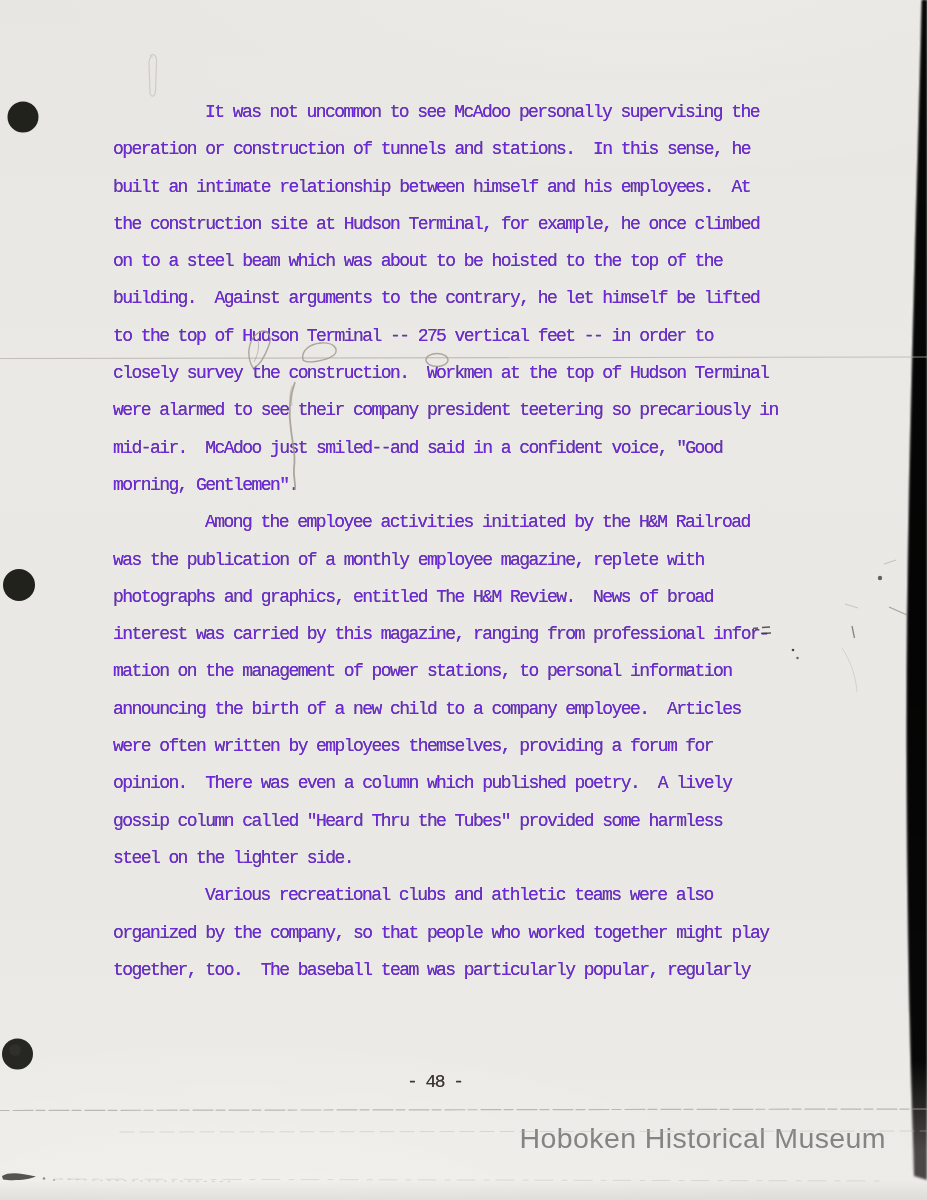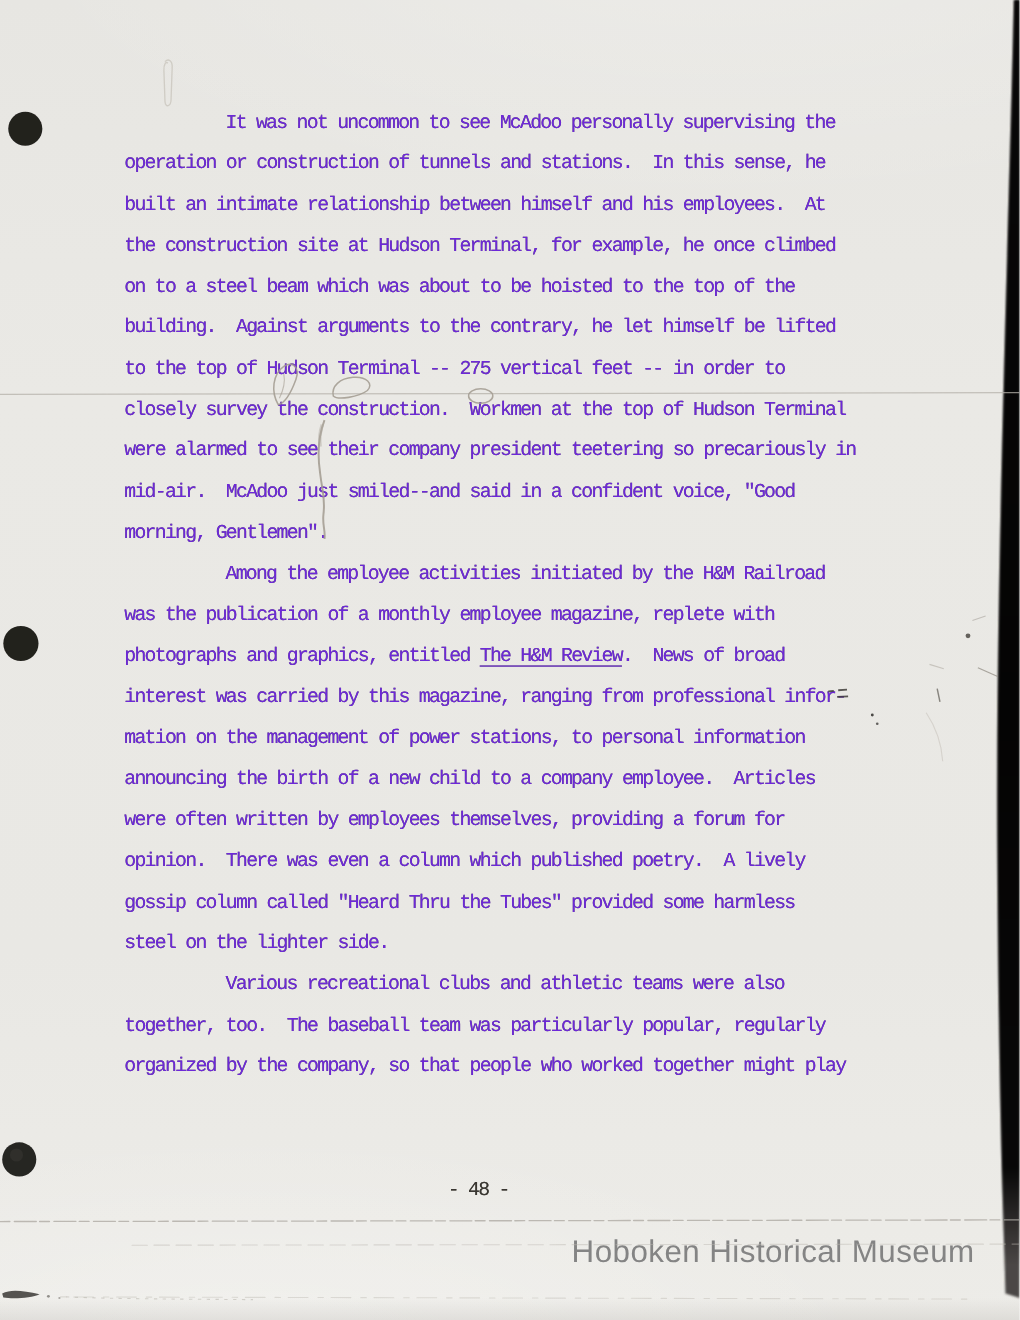--- a/index.html
+++ b/index.html
@@ -17,21 +17,21 @@
     background:linear-gradient(180deg,transparent,rgba(118,113,106,0.13));
     pointer-events:none;
   }
   .body-text{
     position:absolute;left:113px;top:94px;width:720px;
     color:#6d28d9;font-size:18px;letter-spacing:-1.57px;
     text-shadow:0 0 0.5px rgba(48,45,40,0.75);
   }
   .tline{height:37.3px;line-height:37.3px;white-space:pre;}
   .tline.indent{text-indent:92px;}
-  .uline{text-decoration:underline;text-underline-offset:4px;text-decoration-thickness:1.3px;}
+  .uline{text-underline-offset:4px;text-decoration-thickness:1.3px;}
   .page-number{
     position:absolute;left:391px;top:1070px;
     color:#3a3732;font-size:18px;letter-spacing:-1.57px;line-height:24px;white-space:pre;
     text-shadow:0 0 0.5px rgba(48,45,40,0.7);
     margin-left:16px;
   }
   .watermark{
     position:absolute;top:1122px;right:41px;
     font-family:"Liberation Sans","DejaVu Sans",sans-serif;
     font-size:28.5px;color:#848484;letter-spacing:0.4px;white-space:nowrap;
@@ -59,22 +59,22 @@
       <div class="tline"><span>was the publication of a monthly employee magazine, replete with</span></div>
       <div class="tline"><span>photographs and graphics, entitled </span><span class="uline">The H&amp;M Review</span><span>.  News of broad</span></div>
       <div class="tline"><span>interest was carried by this magazine, ranging from professional infor-</span></div>
       <div class="tline"><span>mation on the management of power stations, to personal information</span></div>
       <div class="tline"><span>announcing the birth of a new child to a company employee.  Articles</span></div>
       <div class="tline"><span>were often written by employees themselves, providing a forum for</span></div>
       <div class="tline"><span>opinion.  There was even a column which published poetry.  A lively</span></div>
       <div class="tline"><span>gossip column called "Heard Thru the Tubes" provided some harmless</span></div>
       <div class="tline"><span>steel on the lighter side.</span></div>
       <div class="tline indent"><span>Various recreational clubs and athletic teams were also</span></div>
+      <div class="tline"><span>organized by the company, so that people who worked together might play</span></div>
       <div class="tline"><span>together, too.  The baseball team was particularly popular, regularly</span></div>
-      <div class="tline"><span>organized by the company, so that people who worked together might play</span></div>
     </div>
 
   <div class="page-number">- 48 -</div>
 
   <div class="watermark">Hoboken Historical Museum</div>
 
   <svg class="marks" width="927" height="1200" viewBox="0 0 927 1200">
     <defs>
       <linearGradient id="bandFade" x1="0" y1="0" x2="0" y2="1">
         <stop offset="0" stop-opacity="0.9"></stop>

